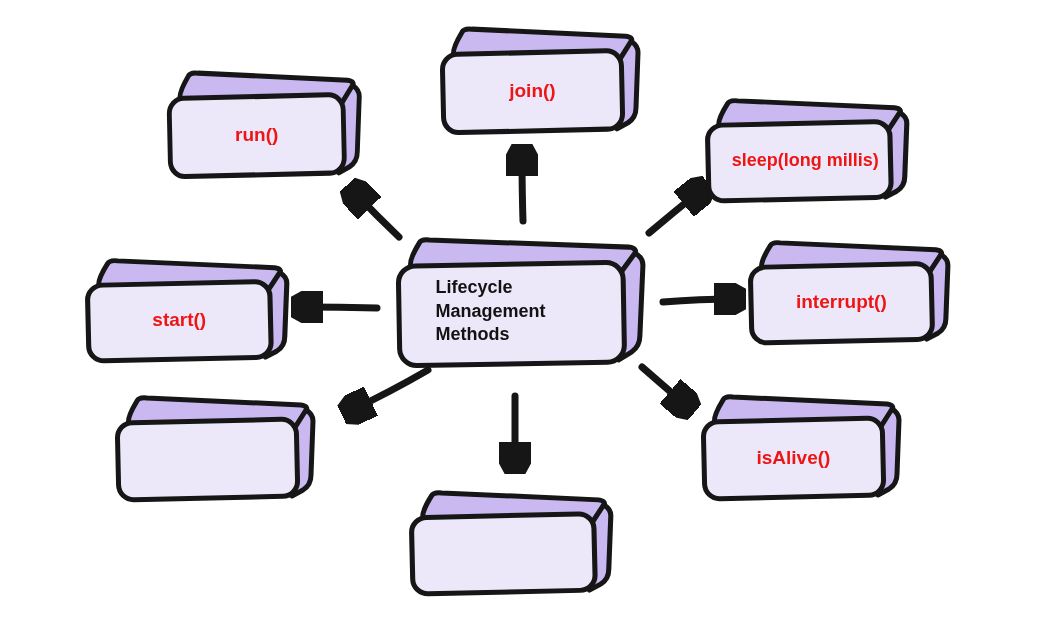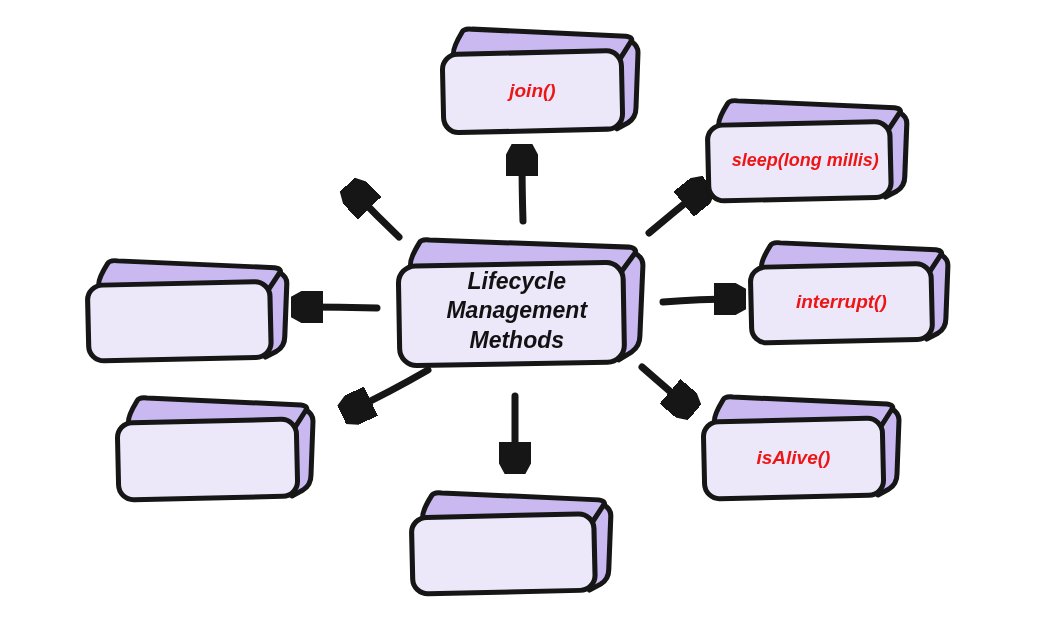--- a/index.html
+++ b/index.html
@@ -19,29 +19,27 @@
   }
   .canvas{position:relative;width:1039px;height:620px;background:var(--background);}
   .arrows{position:absolute;left:0;top:0;width:1039px;height:620px;z-index:1;}
   .arrows path{stroke:var(--outline);stroke-width:7;fill:none;stroke-linecap:round;}
   .node{position:absolute;z-index:2;}
   .box3d{position:absolute;left:0;top:0;width:100%;height:100%;display:block;}
   .box3d svg{width:100%;height:100%;display:block;}
   .label{
     position:absolute;left:4%;right:13%;top:30%;height:60%;
     display:flex;align-items:center;justify-content:center;
-    text-align:center;
     font-weight:bold;font-size:19px;
     color:var(--method-text);
     z-index:3;
-    font-style:italic;
   }
   .label-center{
     left:17%;right:21%;top:22%;height:70%;
-    font-size:23px;line-height:1.3;
+    font-size:18px;line-height:1.3;
     color:var(--center-text);
   }
   
   #node-run          {left:163px; top:64px;  width:206px; height:118px;}
   #node-join         {left:436px; top:20px;  width:212px; height:118px;}
   #node-sleep        {left:701px; top:92px;  width:216px; height:114px;}
   #node-interrupt    {left:744px; top:234px; width:214px; height:114px;}
   #node-isalive      {left:697px; top:388px; width:212px; height:116px;}
   #node-isinterrupted{left:405px; top:484px; width:216px; height:115px;}
   #node-interrupted  {left:111px; top:389px; width:212px; height:116px;}
@@ -63,20 +61,30 @@
     <path d="M 399 237 Q 377 216 355 193" marker-end="url(#ah)"></path>
     <path d="M 523 221 Q 522 190 522 155" marker-end="url(#ah)"></path>
     <path d="M 649 233 Q 674 212 700 191" marker-end="url(#ah)"></path>
     <path d="M 663 302 Q 700 299 735 299" marker-end="url(#ah)"></path>
     <path d="M 377 308 Q 339 307 302 307" marker-end="url(#ah)"></path>
     <path d="M 428 370 Q 390 392 352 410" marker-end="url(#ah)"></path>
     <path d="M 515 396 Q 515 430 515 463" marker-end="url(#ah)"></path>
     <path d="M 642 367 Q 666 388 686 405" marker-end="url(#ah)"></path>
   </svg>
 
+  <div class="node" id="node-run">
+    <span class="box3d">
+  <svg viewBox="0 0 212 116" preserveAspectRatio="none">
+    <path d="M 18 36 Q 15 30 26 12 Q 28 8 36 9 L 190 16 Q 198 17 195 23 L 183 40 Z" fill="var(--box-top-side)" stroke="var(--outline)" stroke-width="5" stroke-linejoin="round"></path>
+    <path d="M 183 40 L 195 21 Q 202 25 202 32 L 200 86 Q 200 96 192 101 L 181 107 Z" fill="var(--box-top-side)" stroke="var(--outline)" stroke-width="5" stroke-linejoin="round"></path>
+    <rect x="7" y="32" width="179" height="77" rx="15" transform="rotate(-1.3 96 70)" fill="var(--box-front)" stroke="var(--outline)" stroke-width="5"></rect>
+  </svg>
+</span>
+    <div class="label">run()</div>
+  </div>
 
   <div class="node" id="node-join">
     <span class="box3d">
   <svg viewBox="0 0 212 116" preserveAspectRatio="none">
     <path d="M 18 36 Q 15 30 26 12 Q 28 8 36 9 L 190 16 Q 198 17 195 23 L 183 40 Z" fill="var(--box-top-side)" stroke="var(--outline)" stroke-width="5" stroke-linejoin="round"></path>
     <path d="M 183 40 L 195 21 Q 202 25 202 32 L 200 86 Q 200 96 192 101 L 181 107 Z" fill="var(--box-top-side)" stroke="var(--outline)" stroke-width="5" stroke-linejoin="round"></path>
     <rect x="7" y="32" width="179" height="77" rx="15" transform="rotate(-1.3 96 70)" fill="var(--box-front)" stroke="var(--outline)" stroke-width="5"></rect>
   </svg>
 </span>
     <div class="label">join()</div>
@@ -136,20 +144,21 @@
   </div>
 
   <div class="node" id="node-start">
     <span class="box3d">
   <svg viewBox="0 0 212 116" preserveAspectRatio="none">
     <path d="M 18 36 Q 15 30 26 12 Q 28 8 36 9 L 190 16 Q 198 17 195 23 L 183 40 Z" fill="var(--box-top-side)" stroke="var(--outline)" stroke-width="5" stroke-linejoin="round"></path>
     <path d="M 183 40 L 195 21 Q 202 25 202 32 L 200 86 Q 200 96 192 101 L 181 107 Z" fill="var(--box-top-side)" stroke="var(--outline)" stroke-width="5" stroke-linejoin="round"></path>
     <rect x="7" y="32" width="179" height="77" rx="15" transform="rotate(-1.3 96 70)" fill="var(--box-front)" stroke="var(--outline)" stroke-width="5"></rect>
   </svg>
 </span>
+    <div class="label">start()</div>
   </div>
 
   <div class="node" id="node-center">
     <span class="box3d">
   <svg viewBox="0 0 260 140" preserveAspectRatio="none">
     <path d="M 20 36 Q 17 30 28 12 Q 30 8 38 9 L 236 16 Q 245 17 242 24 L 229 40 Z" fill="var(--box-top-side)" stroke="var(--outline)" stroke-width="5" stroke-linejoin="round"></path>
     <path d="M 229 40 L 242 22 Q 250 26 250 34 L 247 104 Q 247 114 239 120 L 226 128 Z" fill="var(--box-top-side)" stroke="var(--outline)" stroke-width="5" stroke-linejoin="round"></path>
     <rect x="8" y="33" width="223" height="99" rx="17" transform="rotate(-1 119 83)" fill="var(--box-front)" stroke="var(--outline)" stroke-width="5"></rect>
   </svg>
 </span>

